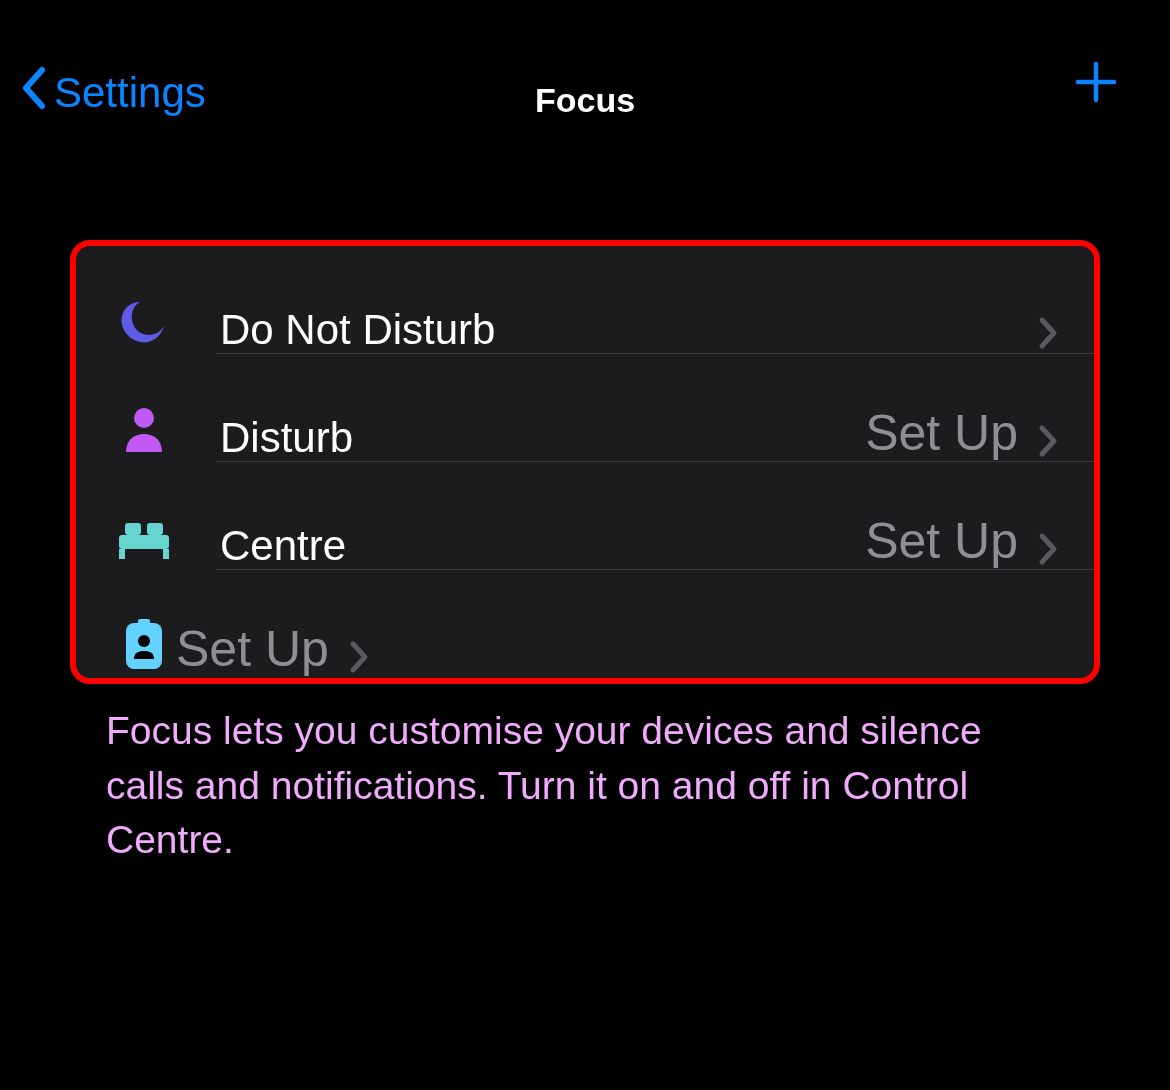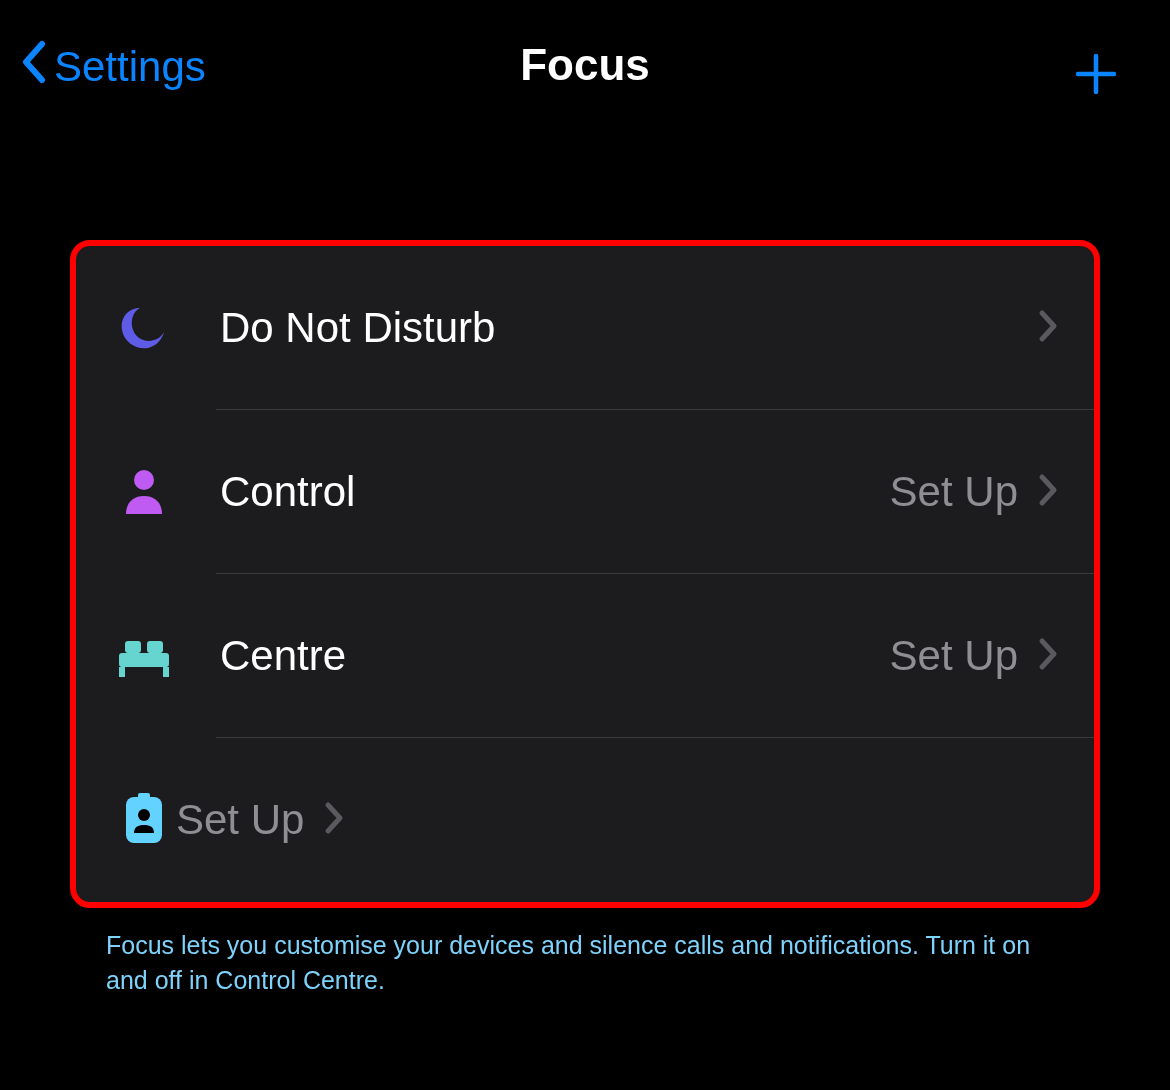--- a/index.html
+++ b/index.html
@@ -10,40 +10,40 @@
     }
     body {
       width: 1170px;
       height: 1090px;
       background: #000000;
       overflow: hidden;
       position: relative;
     }
     .nav-bar {
       display: flex;
-      align-items: flex-start;
+      align-items: flex-end;
       justify-content: space-between;
       padding: 40px 20px 20px 20px;
       height: 140px;
       gap: 29px;
     }
     .back-button {
       display: flex;
       align-items: center;
       color: #0a84ff;
       font-size: 42px;
       font-weight: 400;
       cursor: pointer;
     }
     .back-chevron {
       margin-right: 8px;
     }
     .nav-title {
       color: #ffffff;
-      font-size: 44px;
+      font-size: 34px;
       font-weight: 600;
       position: absolute;
       left: 50%;
       transform: translateX(-50%);
     }
     .add-button {
       color: #0a84ff;
       cursor: pointer;
       padding: 10px 30px 10px 10px;
     }
@@ -51,22 +51,22 @@
       padding: 100px 70px 0 70px;
     }
     .focus-list {
       background: #1c1c1e;
       border-radius: 20px;
       border: 6px solid #ff0000;
       overflow: hidden;
     }
     .focus-item {
       display: flex;
-      align-items: center;
-      height: 164px;
+      align-items: flex-end;
+      height: 108px;
       padding: 0 36px;
       cursor: pointer;
       position: relative;
     }
     .focus-item:not(:last-child)::after {
       content: "";
       position: absolute;
       left: 140px;
       right: 0;
       bottom: 0;
@@ -83,30 +83,30 @@
     }
     .focus-label {
       color: #ffffff;
       font-size: 42px;
       font-weight: 400;
       margin-left: 44px;
       flex: 1;
     }
     .focus-status {
       color: #8e8e93;
-      font-size: 42px;
+      font-size: 50px;
       font-weight: 400;
       margin-right: 20px;
     }
     .chevron-right {
       flex-shrink: 0;
     }
     .footer-text {
-      color: #7dd3fc;
-      font-size: 25px;
+      color: #f0abfc;
+      font-size: 39px;
       line-height: 1.4;
       padding: 20px 36px 0 36px;
     }
   </style>
 </head>
 <body>
 
 <div class="nav-bar">
   <div class="back-button">
     <span class="back-chevron">
@@ -144,21 +144,21 @@
       </span>
     </div>
 
     <div class="focus-item">
       <span class="focus-icon">
         <svg width="52" height="52" viewBox="0 0 52 52" fill="none">
           <circle cx="26" cy="14" r="10" fill="#bf5af2"></circle>
           <path d="M8 48 C8 36 16 30 26 30 C36 30 44 36 44 48 Z" fill="#bf5af2"></path>
         </svg>
       </span>
-      <span class="focus-label">Control</span>
+      <span class="focus-label">Disturb</span>
       <span class="focus-status">Set Up</span>
       <span class="chevron-right">
         <svg width="20" height="34" viewBox="0 0 20 34" fill="none">
           <path d="M4 4 L16 17 L4 30" stroke="#5a5a5e" stroke-width="5" stroke-linecap="round" stroke-linejoin="round"></path>
         </svg>
       </span>
     </div>
 
     <div class="focus-item">
       <span class="focus-icon">

